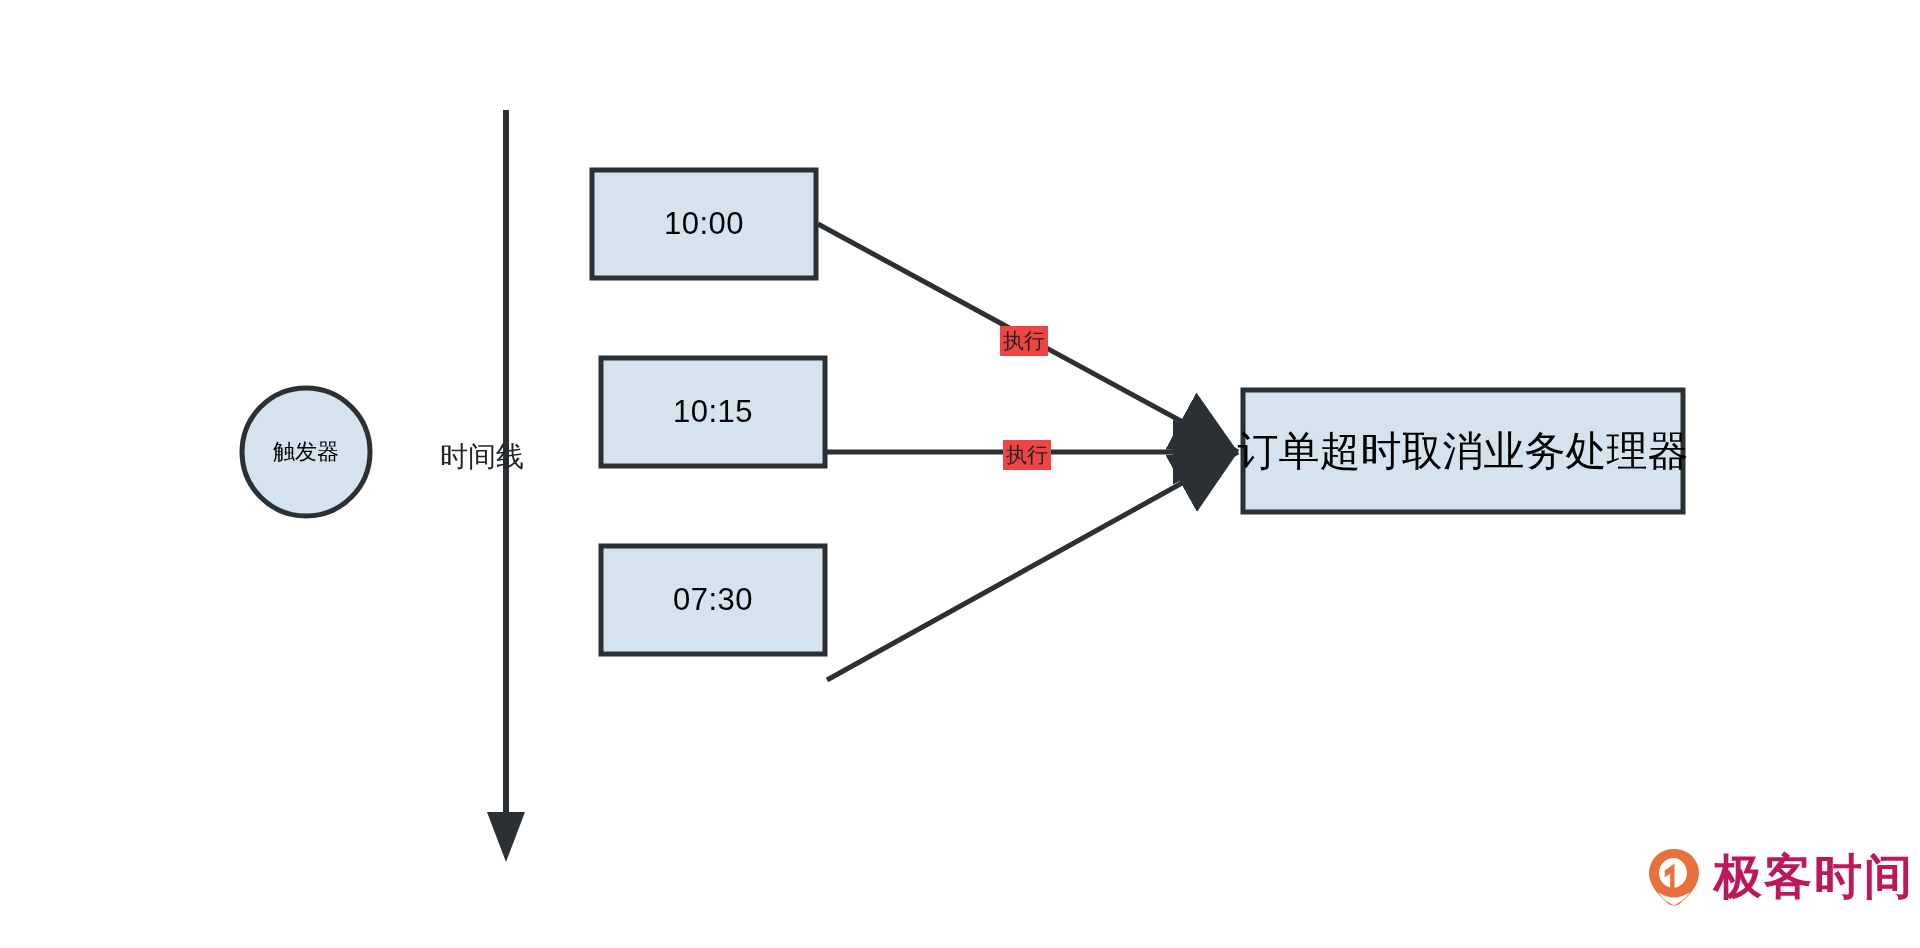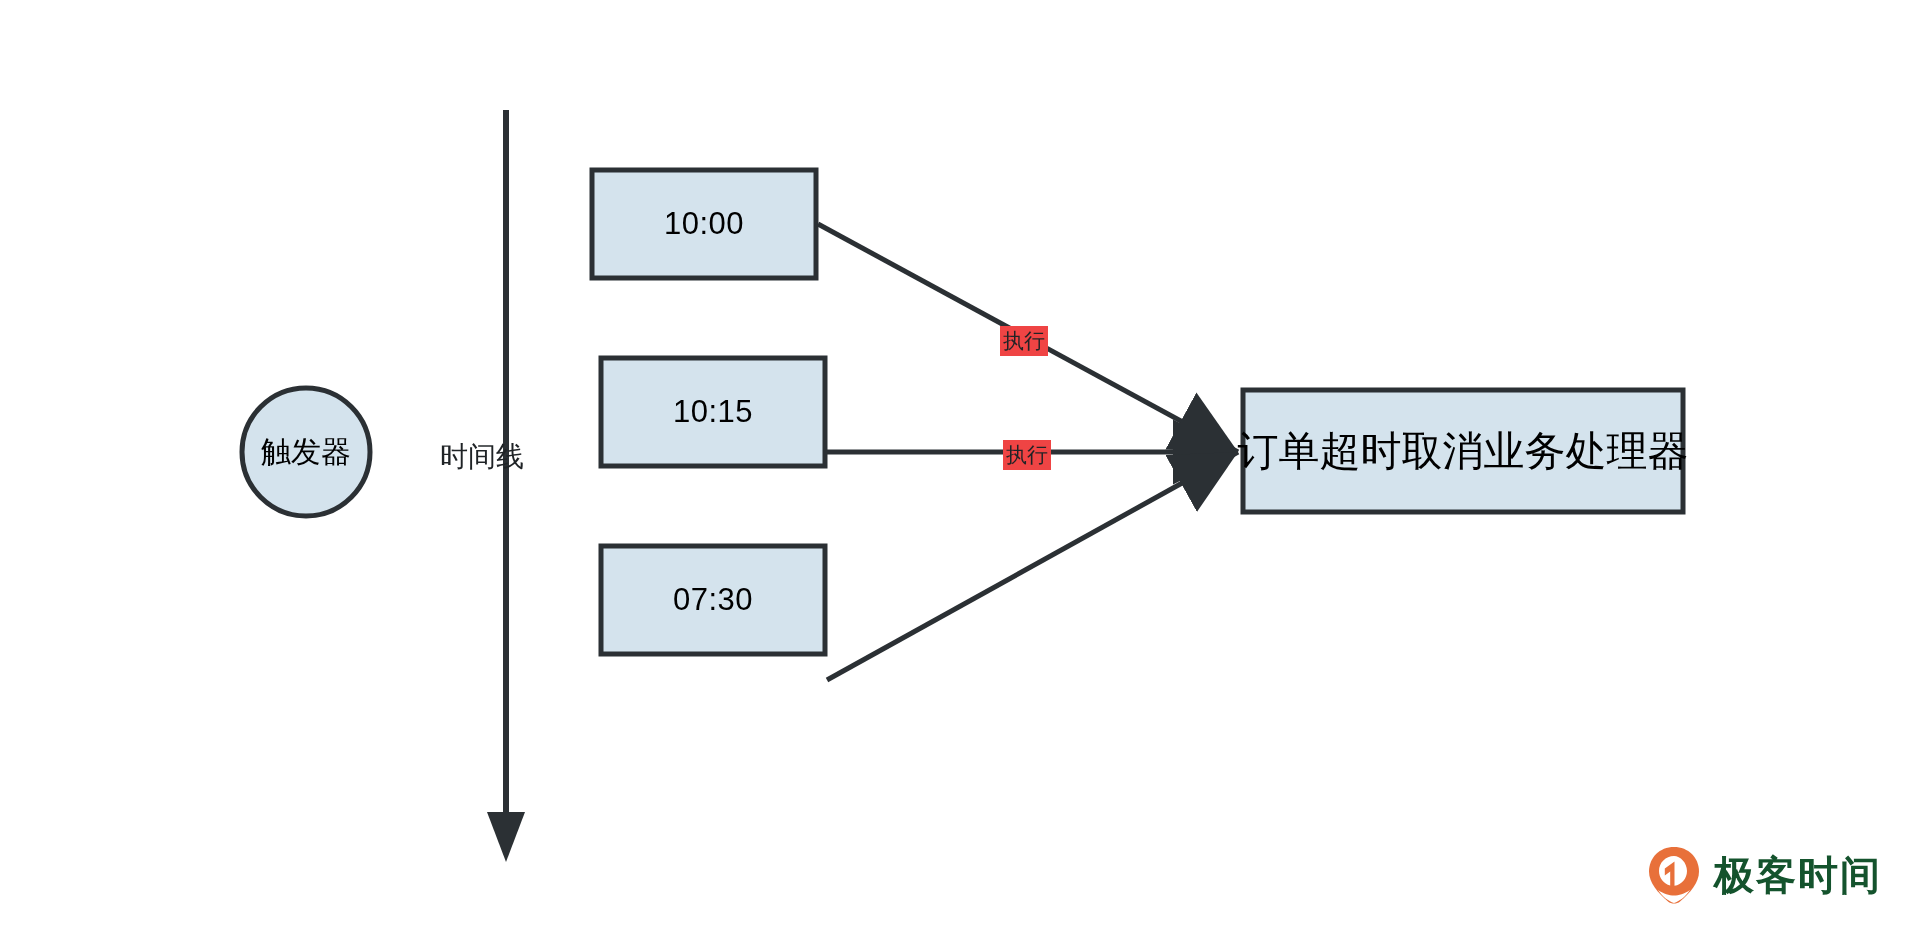--- a/index.html
+++ b/index.html
@@ -31,21 +31,21 @@
     justify-content: center;
     color: #000000;
     white-space: nowrap;
     pointer-events: none;
   }
   .time-label {
     font-size: 31px;
     letter-spacing: 0.5px;
   }
   .trigger-label {
-    font-size: 30px;
+    font-size: 22px;
   }
   .processor-label {
     font-size: 41px;
   }
   .timeline-label {
     position: absolute;
     font-size: 28px;
     color: #1f2326;
     white-space: nowrap;
   }
@@ -57,23 +57,23 @@
     padding: 1px 3px;
     white-space: nowrap;
   }
   .brand {
     position: absolute;
     display: flex;
     align-items: center;
     gap: 12px;
   }
   .brand-text {
-    font-size: 40px;
+    font-size: 48px;
     font-weight: bold;
-    color: #14532d;
+    color: #be185d;
     letter-spacing: 2px;
     white-space: nowrap;
   }
 </style>
 </head>
 <body>
 
 <div id="canvas">
 
   <svg class="diagram-layer" viewBox="0 0 1920 948">

